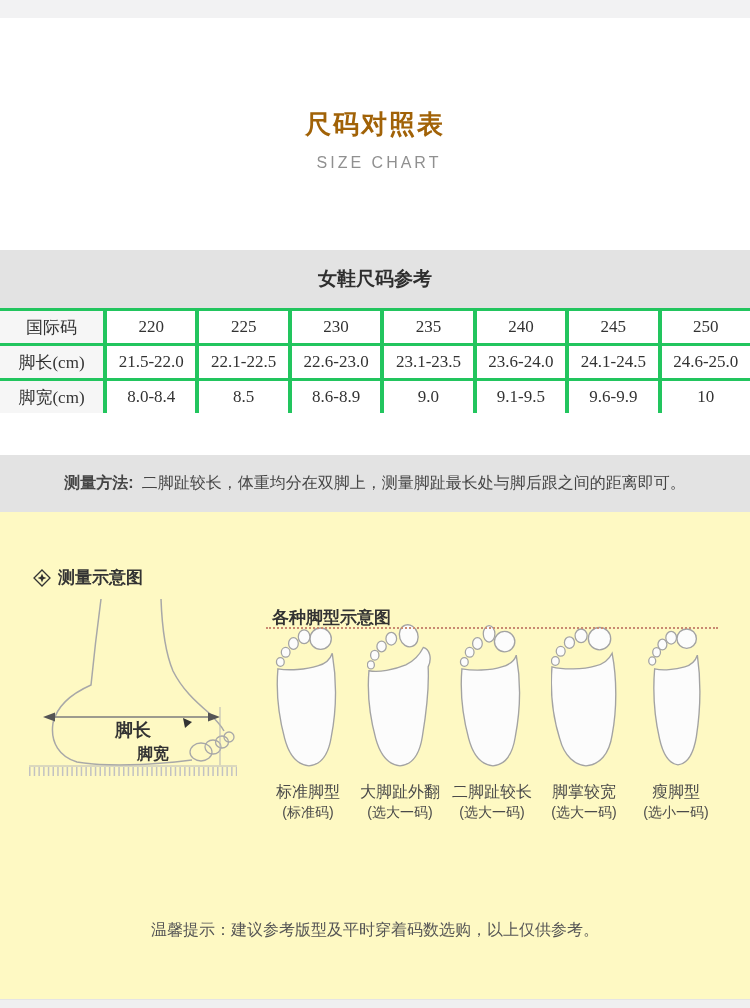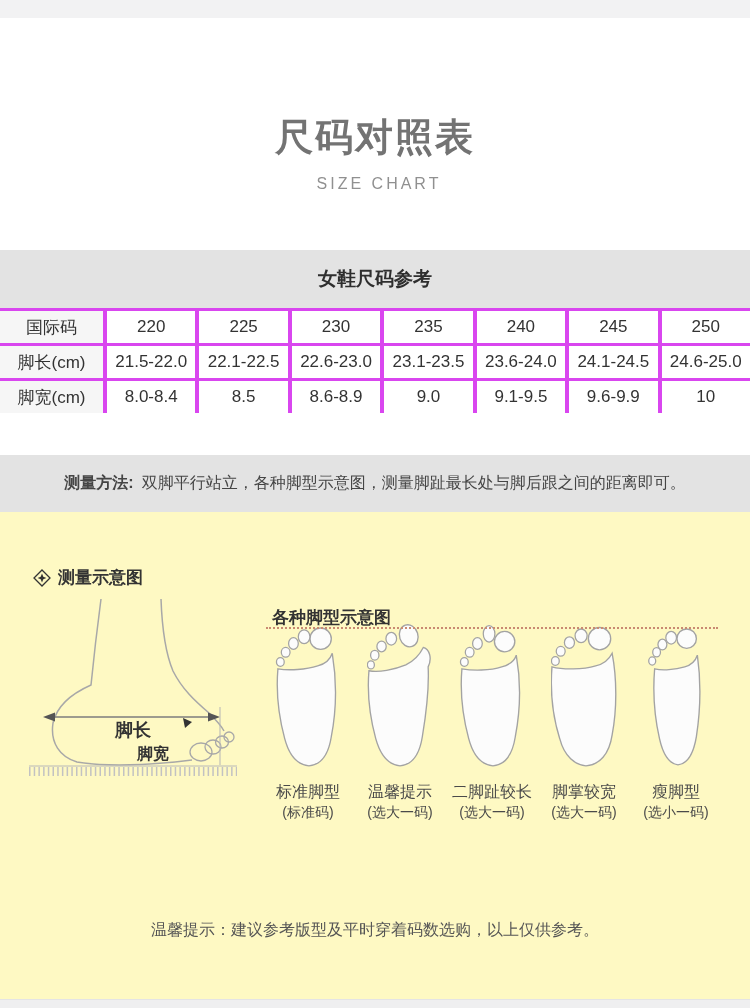--- a/index.html
+++ b/index.html
@@ -7,25 +7,25 @@
     position:relative;width:750px;height:1008px;margin:0 auto;
     background:#ffffff;overflow:hidden;
     font-family:"Liberation Sans","DejaVu Sans",sans-serif;
     color:#333;
   }
   .top-strip{position:absolute;top:0;left:0;width:750px;height:18px;background:#f2f2f3;}
   .bottom-strip{position:absolute;top:999px;left:0;width:750px;height:9px;background:#efeff0;border-top:1px solid #e4e4e5;box-sizing:border-box;}
 
   
   .title-sec{position:absolute;top:18px;left:0;width:750px;height:232px;text-align:center;background:#fff;}
-  .main-title{margin:9px;padding-top:88px;font-size:38px;font-weight:600;letter-spacing:2px;color:#737373;line-height:1.2;}
+  .main-title{margin:3px;padding-top:88px;font-size:26px;font-weight:600;letter-spacing:2px;color:#a16207;line-height:1.2;}
   .sub-title{margin-top:14px;font-size:16px;color:#909090;letter-spacing:3px;font-weight:400;padding-left:8px;}
 
   
-  .size-table{position:absolute;top:250px;left:0;width:750px;display:flex;flex-direction:column;gap:3px;background:#d946ef;}
+  .size-table{position:absolute;top:250px;left:0;width:750px;display:flex;flex-direction:column;gap:3px;background:#22c55e;font-family:Liberation Serif, serif;}
   .table-caption{height:58px;display:flex;align-items:center;justify-content:center;
     font-size:19px;font-weight:700;color:#2e2e2e;background:#e3e3e3;}
   .trow{display:flex;gap:4px;height:32px;}
   .tcell{display:flex;align-items:center;justify-content:center;font-size:17px;color:#333;background:#fff;}
   .tcell.label{width:103px;flex:none;background:#f6f6f6;}
   .tcell.val{flex:1;}
 
   
   .measure-bar{position:absolute;top:455px;left:0;width:750px;height:57px;background:#e3e3e3;
     display:flex;align-items:center;justify-content:center;font-size:16px;color:#454545;}
@@ -98,21 +98,21 @@
       <div class="tcell val">8.6-8.9</div>
       <div class="tcell val">9.0</div>
       <div class="tcell val">9.1-9.5</div>
       <div class="tcell val">9.6-9.9</div>
       <div class="tcell val">10</div>
     </div>
   </div>
 
   <div class="measure-bar">
     <span class="prefix">测量方法:</span>
-    <span>双脚平行站立，各种脚型示意图，测量脚趾最长处与脚后跟之间的距离即可。</span>
+    <span>二脚趾较长，体重均分在双脚上，测量脚趾最长处与脚后跟之间的距离即可。</span>
   </div>
   <div class="notch"></div>
 
   <div class="lower">
 
     <div class="sec-title left">
       <svg width="18" height="18" viewBox="0 0 18 18">
         <path d="M9,1 L17,9 L9,17 L1,9 Z" fill="none" stroke="#333" stroke-width="1.3"></path>
         <path d="M9,4.6 L10.3,7.7 L13.4,9 L10.3,10.3 L9,13.4 L7.7,10.3 L4.6,9 L7.7,7.7 Z" fill="#333"></path>
       </svg>
@@ -169,21 +169,21 @@
 
         <div class="foot-col">
           <svg width="66" height="146" viewBox="0 0 68 150">
             <path d="M2,50 C0,74 3,98 9,120 C14,138 23,147 34,148 C46,147 54,137 57,118 C61,94 64,66 63,46 C67,38 65,28 58,26 C54,34 48,40 40,44 C28,49 12,52 2,50 Z" fill="#fcfcfc" stroke="#a3a3a3" stroke-width="1.4"></path>
             <ellipse cx="43" cy="14" rx="9.5" ry="11.5" transform="rotate(-18 43 14)" fill="#fcfcfc" stroke="#a3a3a3" stroke-width="1.4"></ellipse>
             <ellipse cx="25" cy="17" rx="5.5" ry="6.5" fill="#fcfcfc" stroke="#a3a3a3" stroke-width="1.3"></ellipse>
             <ellipse cx="15" cy="25" rx="4.8" ry="5.5" fill="#fcfcfc" stroke="#a3a3a3" stroke-width="1.3"></ellipse>
             <ellipse cx="8" cy="34" rx="4.3" ry="5" fill="#fcfcfc" stroke="#a3a3a3" stroke-width="1.3"></ellipse>
             <ellipse cx="4" cy="44" rx="3.6" ry="4.2" fill="#fcfcfc" stroke="#a3a3a3" stroke-width="1.3"></ellipse>
           </svg>
-          <div class="foot-name">温馨提示</div>
+          <div class="foot-name">大脚趾外翻</div>
           <div class="foot-advice">(选大一码)</div>
         </div>
 
         <div class="foot-col">
           <svg width="66" height="146" viewBox="0 0 68 150">
             <path d="M3,48 C1,72 4,98 10,120 C15,139 24,147 35,148 C47,147 55,137 58,118 C63,92 64,62 59,34 C57,40 52,44 44,46 C32,50 14,50 3,48 Z" fill="#fcfcfc" stroke="#a3a3a3" stroke-width="1.4"></path>
             <circle cx="47" cy="20" r="10.5" fill="#fcfcfc" stroke="#a3a3a3" stroke-width="1.4"></circle>
             <ellipse cx="31" cy="12" rx="6" ry="8.5" fill="#fcfcfc" stroke="#a3a3a3" stroke-width="1.3"></ellipse>
             <ellipse cx="19" cy="22" rx="5" ry="6" fill="#fcfcfc" stroke="#a3a3a3" stroke-width="1.3"></ellipse>
             <ellipse cx="11" cy="31" rx="4.5" ry="5" fill="#fcfcfc" stroke="#a3a3a3" stroke-width="1.3"></ellipse>

